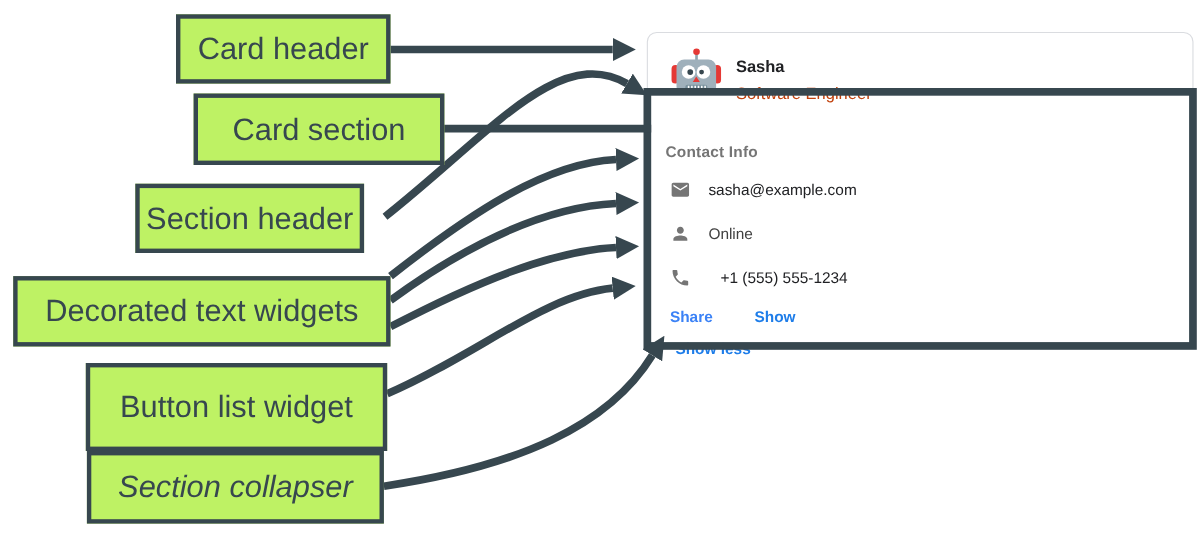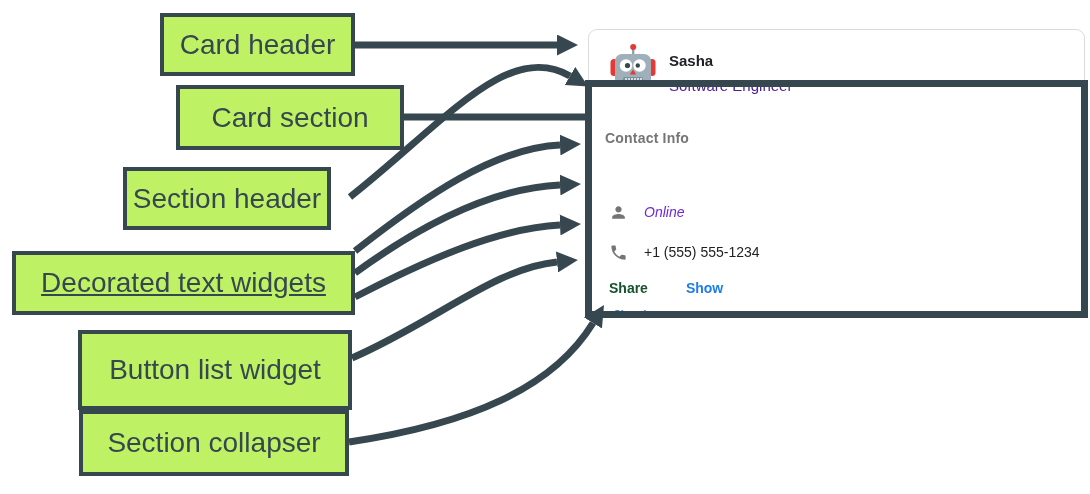--- a/index.html
+++ b/index.html
@@ -22,29 +22,29 @@
     background:#ffffff;border:1px solid #DADCE0;border-radius:9px;
     box-sizing:border-box;z-index:1;margin-top:25px;
   }
   .section-outline{
     position:absolute;left:585px;top:80px;width:503px;height:238px;
     border:7px solid #37474F;box-sizing:border-box;background:transparent;
     z-index:4;pointer-events:none;
   }
   .avatar{position:absolute;left:20px;top:12px;width:48px;height:48px;}
   .card-name{position:absolute;left:80px;top:22px;font-size:15px;font-weight:700;color:#202124;}
-  .card-subtitle{position:absolute;left:80px;top:47px;font-size:15px;color:#4c1d95;}
+  .card-subtitle{position:absolute;left:80px;top:47px;font-size:15px;color:#c2410c;}
   .section-header{position:absolute;left:16px;top:100px;font-size:14px;font-weight:700;color:#757575;letter-spacing:.2px;}
   .dt-row{position:absolute;left:19px;display:flex;align-items:center;height:22px;}
   .dt-row .icon{width:20px;height:20px;flex:0 0 20px;display:flex;align-items:center;justify-content:center;}
   .dt-row .dt-text{margin-left:16px;font-size:14px;color:#202124;}
-  .row-email{top:131px;} .row-online{top:171px;} .row-phone{top:211px;}
+  .row-email{top:131px;} .row-online{top:171px;} .row-phone{top:211px;gap:11px;}
   .btn-row{position:absolute;left:20px;top:250px;display:flex;align-items:center;gap:38px;}
   .link-btn{font-size:14px;font-weight:700;color:#1E7DE9;cursor:pointer;}
-  .collapser{position:absolute;left:25px;top:279px;font-size:10px;font-weight:700;color:#1E7DE9;cursor:pointer;}
+  .collapser{position:absolute;left:25px;top:279px;font-size:14px;font-weight:700;color:#1E7DE9;cursor:pointer;}
 </style>
 </head>
 <body>
 
 <div class="card">
 
   <span class="avatar">
     <svg width="48" height="48" viewBox="0 0 48 48">
       <rect x="23" y="5" width="2.4" height="9" fill="#90A4AE"></rect>
       <circle cx="24.2" cy="5" r="3" fill="#E53935"></circle>
@@ -66,55 +66,63 @@
           <line x1="32" y1="36" x2="32" y2="41"></line>
       </g>
     </svg>
   </span>
 
   <div class="card-name">Sasha</div>
   <div class="card-subtitle">Software Engineer</div>
 
   <div class="section-header">Contact Info</div>
 
+  <div class="dt-row row-email">
+    <span class="icon">
+      <svg width="19" height="19" viewBox="0 0 24 24" fill="#757575">
+          <path d="M20 4H4c-1.1 0-1.99.9-1.99 2L2 18c0 1.1.9 2 2 2h16c1.1 0 2-.9 2-2V6c0-1.1-.9-2-2-2zm0 4l-8 5-8-5V6l8 5 8-5v2z"></path>
+        </svg>
+    </span>
+    <span class="dt-text" style="color: rgb(32, 33, 36);">sasha@example.com</span>
+  </div>
 
   <div class="dt-row row-online">
     <span class="icon">
       <svg width="19" height="19" viewBox="0 0 24 24" fill="#757575">
           <path d="M12 12c2.21 0 4-1.79 4-4s-1.79-4-4-4-4 1.79-4 4 1.79 4 4 4zm0 2c-2.67 0-8 1.34-8 4v2h16v-2c0-2.66-5.33-4-8-4z"></path>
         </svg>
     </span>
-    <span class="dt-text" style="color: #6d28d9; font-style: italic;">Online</span>
+    <span class="dt-text" style="color: #404040;">Online</span>
   </div>
 
   <div class="dt-row row-phone">
     <span class="icon">
       <svg width="19" height="19" viewBox="0 0 24 24" fill="#757575">
           <path d="M6.62 10.79c1.44 2.83 3.76 5.14 6.59 6.59l2.2-2.2c.27-.27.67-.36 1.02-.24 1.12.37 2.33.57 3.57.57.55 0 1 .45 1 1V20c0 .55-.45 1-1 1-9.39 0-17-7.61-17-17 0-.55.45-1 1-1h3.5c.55 0 1 .45 1 1 0 1.25.2 2.45.57 3.57.11.35.03.74-.25 1.02l-2.2 2.2z"></path>
         </svg>
     </span>
     <span class="dt-text" style="color: rgb(32, 33, 36);">+1 (555) 555-1234</span>
   </div>
 
   <div class="btn-row">
-    <span class="link-btn" style="color: #14532d;">Share</span>
+    <span class="link-btn" style="color: #3b82f6;">Share</span>
     <span class="link-btn" style="color: rgb(30, 125, 233);">Show</span>
   </div>
 
   <div class="collapser" style="color: rgb(30, 125, 233);">Show less</div>
 </div>
 
 <div class="section-outline"></div>
 
 <div class="label-box" style="left:160px;top:13px;width:195px;height:63px;">Card header</div>
 <div class="label-box" style="left:176px;top:85px;width:228px;height:65px;">Card section</div>
 <div class="label-box" style="left:123px;top:167px;width:208px;height:63px;">Section header</div>
-<div class="label-box" style="left:12px;top:251px;width:343px;height:64px;text-decoration:underline;">Decorated text widgets</div>
+<div class="label-box" style="left:12px;top:251px;width:343px;height:64px;">Decorated text widgets</div>
 <div class="label-box" style="left:78px;top:330px;width:274px;height:80px;">Button list widget</div>
-<div class="label-box" style="left:79px;top:410px;width:270px;height:66px;">Section collapser</div>
+<div class="label-box" style="left:79px;top:410px;width:270px;height:66px;font-style:italic;">Section collapser</div>
 
 <svg id="arrows" width="1090" height="494" viewBox="0 0 1090 494">
   <defs>
     <marker id="ah" viewBox="0 0 10 10" refX="0" refY="5" markerWidth="3" markerHeight="3" orient="auto" markerUnits="strokeWidth">
       <path d="M0 0 L10 5 L0 10 z" fill="#37474F"></path>
     </marker>
   </defs>
   <g fill="none" stroke="#37474F" stroke-width="7">
     <path d="M 355 45 H 557" marker-end="url(#ah)"></path>
     <path d="M 355 117 H 592"></path>

